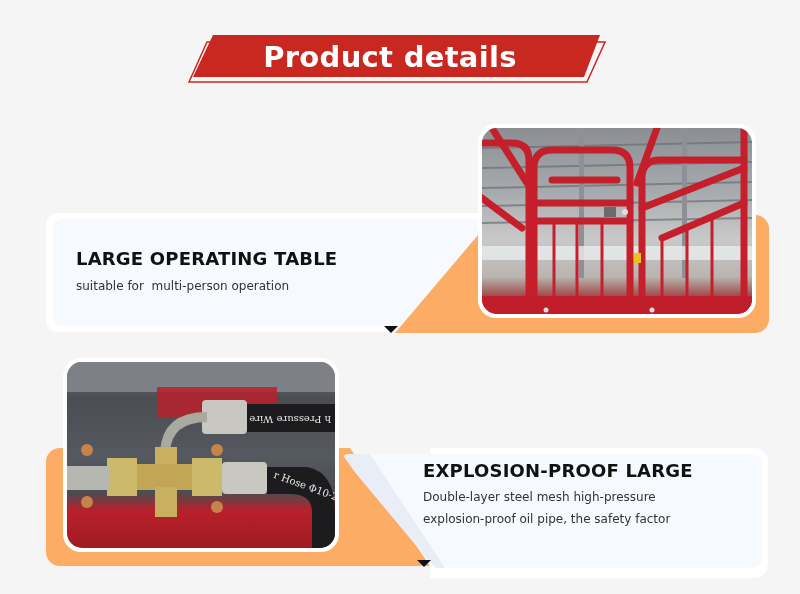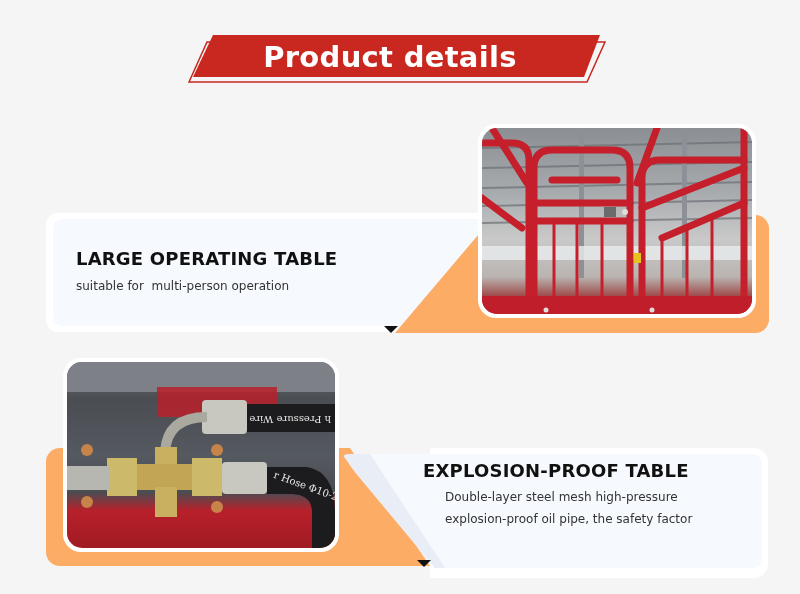--- a/index.html
+++ b/index.html
@@ -178,18 +178,18 @@
         <path d="M200,105 L240,105 Q268,110 268,150 L268,186 L245,186 L245,150 Q245,133 225,132 L200,132 Z" fill="#1c1c1e"></path>
         <text x="206" y="124" fill="#e8e8e8" font-size="10" font-family="DejaVu Serif, serif" transform="rotate(20 230 120)">r Hose Φ10-2-5</text>
         <circle cx="20" cy="88" r="6" fill="#c7844a"></circle>
         <circle cx="20" cy="140" r="6" fill="#c7844a"></circle>
         <circle cx="150" cy="88" r="6" fill="#c7844a"></circle>
         <circle cx="150" cy="145" r="6" fill="#c7844a"></circle>
       </svg>
     </div>
   </div>
 
-  <div class="abs feature-title" style="left:423px; top:110px;">EXPLOSION-PROOF TABLE</div>
-  <div class="abs feature-desc" style="left:423px; top:136px;margin-left:22px;">
+  <div class="abs feature-title" style="left:423px; top:110px;">EXPLOSION-PROOF LARGE</div>
+  <div class="abs feature-desc" style="left:423px; top:136px;">
     <div>Double-layer steel mesh high-pressure</div>
     <div>explosion-proof oil pipe, the safety factor</div>
   </div>
 </div>
 
 </body></html>

